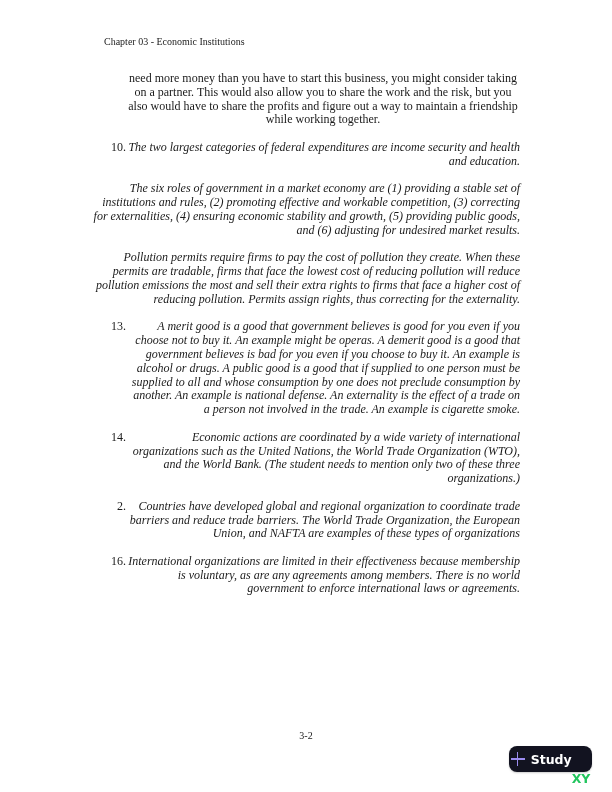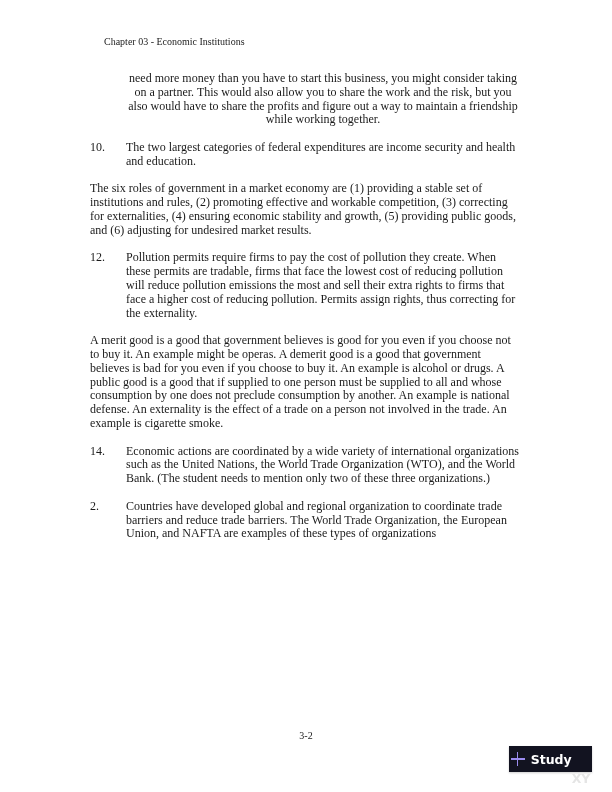--- a/index.html
+++ b/index.html
@@ -32,45 +32,47 @@
       line-height: 13.8px;
     }
     .continuation {
       margin-left: 36px;
       margin-bottom: 13.8px;
       text-align: center;
     }
     .item {
       display: flex;
       margin-bottom: 13.8px;
+      text-align: right;
     }
     .item-num {
       width: 36px;
       flex: 0 0 36px;
     }
     .item-text {
       flex: 1 1 auto;
+      font-style: italic;
     }
     .page-number {
       position: absolute;
       left: 0;
       width: 612px;
       top: 730px;
       text-align: center;
       font-size: 10px;
       line-height: 12px;
     }
     .badge {
       position: absolute;
       left: 509px;
       top: 746px;
       width: 83px;
       height: 26px;
       background: #121320;
-      border-radius: 0;
+      border-radius: 8px;
       display: flex;
       align-items: center;
       justify-content: center;
       gap: 4px;
       font-family: "DejaVu Sans", "Liberation Sans", sans-serif;
       font-weight: bold;
       font-size: 12.5px;
       color: #ffffff;
       box-shadow: 0 1px 2px rgba(0,0,0,0.2);
     }
@@ -86,21 +88,21 @@
       position: absolute;
       background: #9b8cf0;
     }
     .badge .plus::before {
       left: 6px; top: 0; width: 1.5px; height: 14px;
     }
     .badge .plus::after {
       left: 0; top: 6px; width: 14px; height: 1.5px;
     }
     .badge .xy {
-      color: #e5e5e5;
+      color: #22c55e;
       margin-top: 39px;
     }
   </style>
 </head>
 <body>
 
 <div class="running-header">Chapter 03 - Economic Institutions</div>
 
 <div class="content">
   <div class="continuation">need more money than you have to start this business, you might consider taking on a partner. This would also allow you to share the work and the risk, but you also would have to share the profits and figure out a way to maintain a friendship while working together.</div>
@@ -108,38 +110,42 @@
   <div class="item">
     <span class="item-num">10.</span>
     <span class="item-text">The two largest categories of federal expenditures are income security and health and education.</span>
   </div>
 
   <div class="item">
     <span class="item-text">The six roles of government in a market economy are (1) providing a stable set of institutions and rules, (2) promoting effective and workable competition, (3) correcting for externalities, (4) ensuring economic stability and growth, (5) providing public goods, and (6) adjusting for undesired market results.</span>
   </div>
 
   <div class="item">
-    <span class="item-num">12.</span>
     <span class="item-text">Pollution permits require firms to pay the cost of pollution they create. When these permits are tradable, firms that face the lowest cost of reducing pollution will reduce pollution emissions the most and sell their extra rights to firms that face a higher cost of reducing pollution. Permits assign rights, thus correcting for the externality.</span>
   </div>
 
   <div class="item">
+    <span class="item-num">13.</span>
     <span class="item-text">A merit good is a good that government believes is good for you even if you choose not to buy it. An example might be operas. A demerit good is a good that government believes is bad for you even if you choose to buy it. An example is alcohol or drugs. A public good is a good that if supplied to one person must be supplied to all and whose consumption by one does not preclude consumption by another. An example is national defense. An externality is the effect of a trade on a person not involved in the trade. An example is cigarette smoke.</span>
   </div>
 
   <div class="item">
     <span class="item-num">14.</span>
     <span class="item-text">Economic actions are coordinated by a wide variety of international organizations such as the United Nations, the World Trade Organization (WTO), and the World Bank. (The student needs to mention only two of these three organizations.)</span>
   </div>
 
   <div class="item">
     <span class="item-num">2.</span>
     <span class="item-text">Countries have developed global and regional organization to coordinate trade barriers and reduce trade barriers. The World Trade Organization, the European Union, and NAFTA are examples of these types of organizations</span>
   </div>
 
+  <div class="item">
+    <span class="item-num">16.</span>
+    <span class="item-text">International organizations are limited in their effectiveness because membership is voluntary, as are any agreements among members. There is no world government to enforce international laws or agreements.</span>
+  </div>
 </div>
 
 <div class="page-number">3-2</div>
 
 <div class="badge">
   <span class="plus"></span>
   <span>Study</span>
     <span class="xy" style="margin-left:-4px;">XY</span>
 </div>
 

